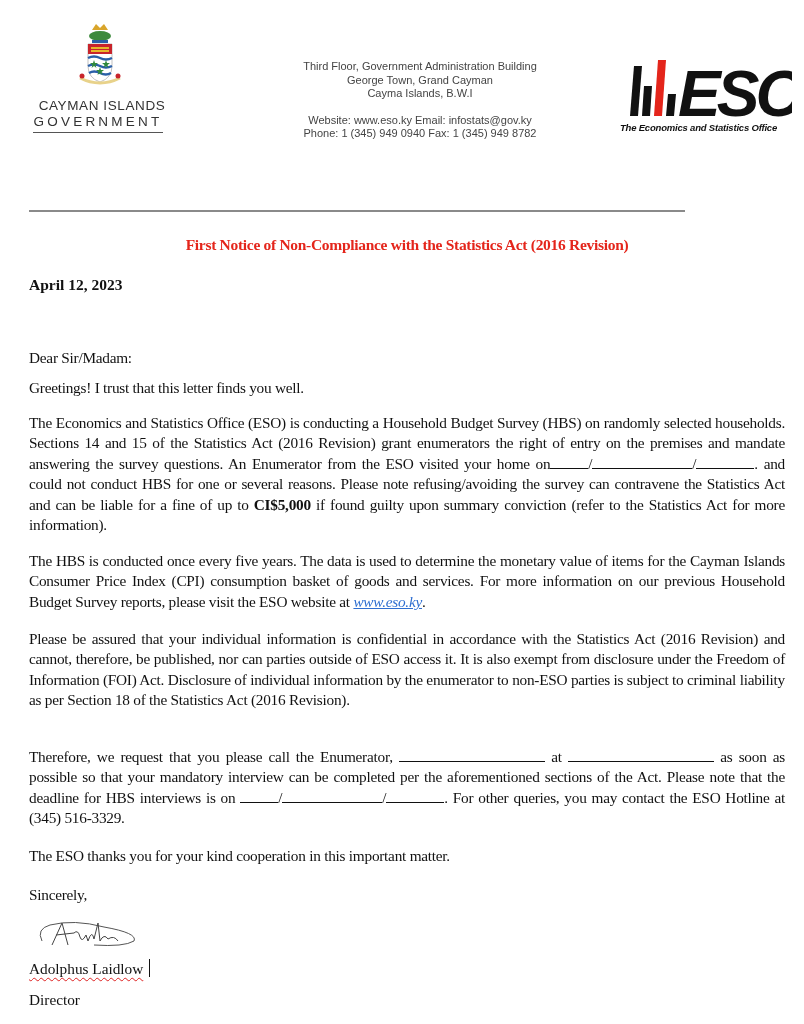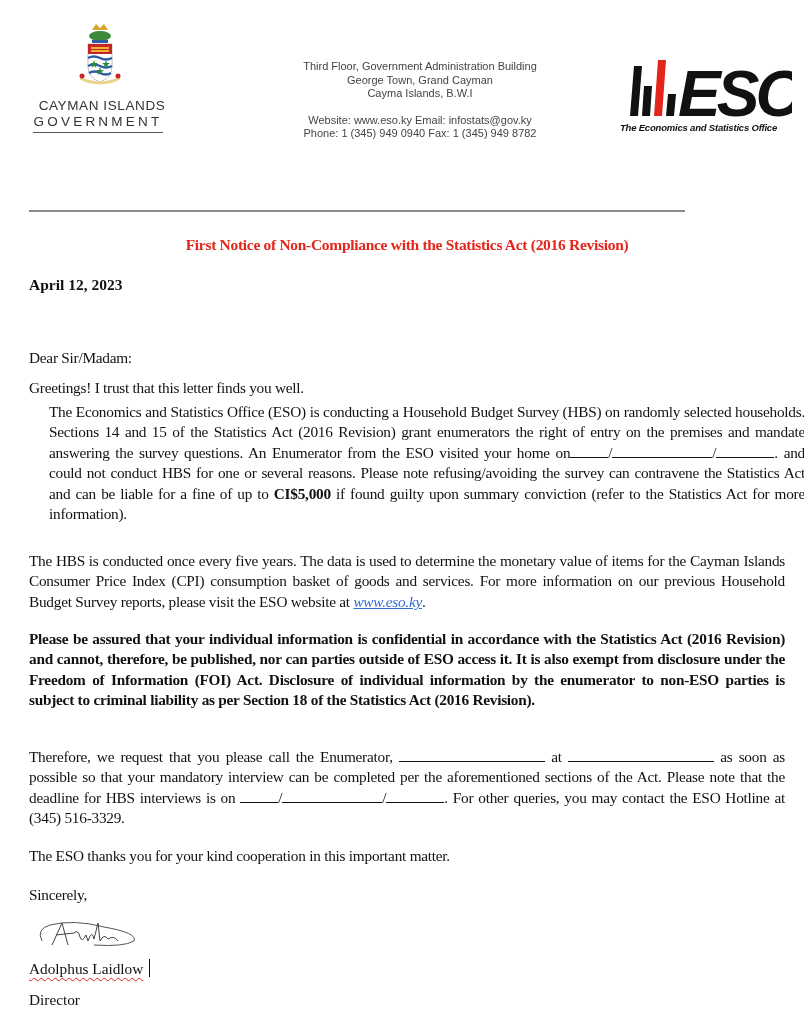--- a/index.html
+++ b/index.html
@@ -28,23 +28,23 @@
   .header-rule { left: 29px; top: 210px; width: 656px; height: 2px; background: #8a8a8a; }
 
   
   .title { left: 0; top: 236px; width: 814px; text-align: center; color: #e4251b;
            font-weight: bold; font-size: 15.5px; letter-spacing: -0.3px; }
   .date { left: 29px; top: 276px; font-weight: bold; font-size: 15.5px; }
   .para { left: 29px; width: 756px; font-size: 15.3px; line-height: 20.4px; text-align: justify;
           letter-spacing: -0.25px; }
   .salutation { top: 348px; }
   .greeting { top: 378px; }
-  .p1 { top: 402px; margin-left: 20px; }
+  .p1 { top: 413px; }
   .p2 { top: 551px; }
-  .p3 { top: 629px; font-weight: bold; }
+  .p3 { top: 629px; font-weight: normal; }
   .p4 { top: 747px; }
   .thanks { top: 846px; }
   .sincerely { top: 885px; }
   .sig { left: 34px; top: 915px; width: 110px; height: 38px; }
   .signer { left: 29px; top: 959px; font-size: 15.3px; }
   .signer-name { text-decoration: underline wavy #d22; text-decoration-thickness: 1px;
                  text-underline-offset: 3px; }
   .cursor { display: inline-block; width: 1px; height: 18px; background: #111; vertical-align: -3px; margin-left: 6px; }
   .role { left: 29px; top: 991px; font-size: 15.3px; }
 

